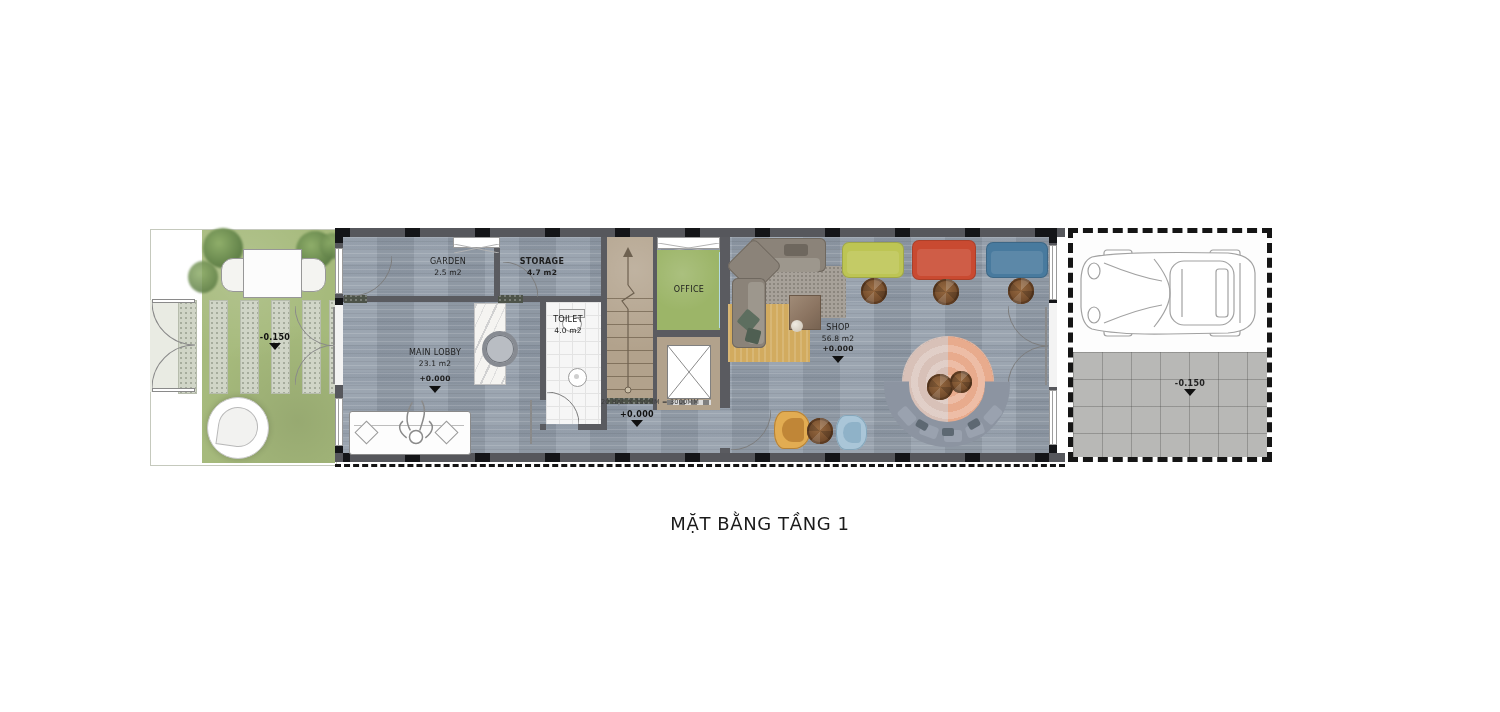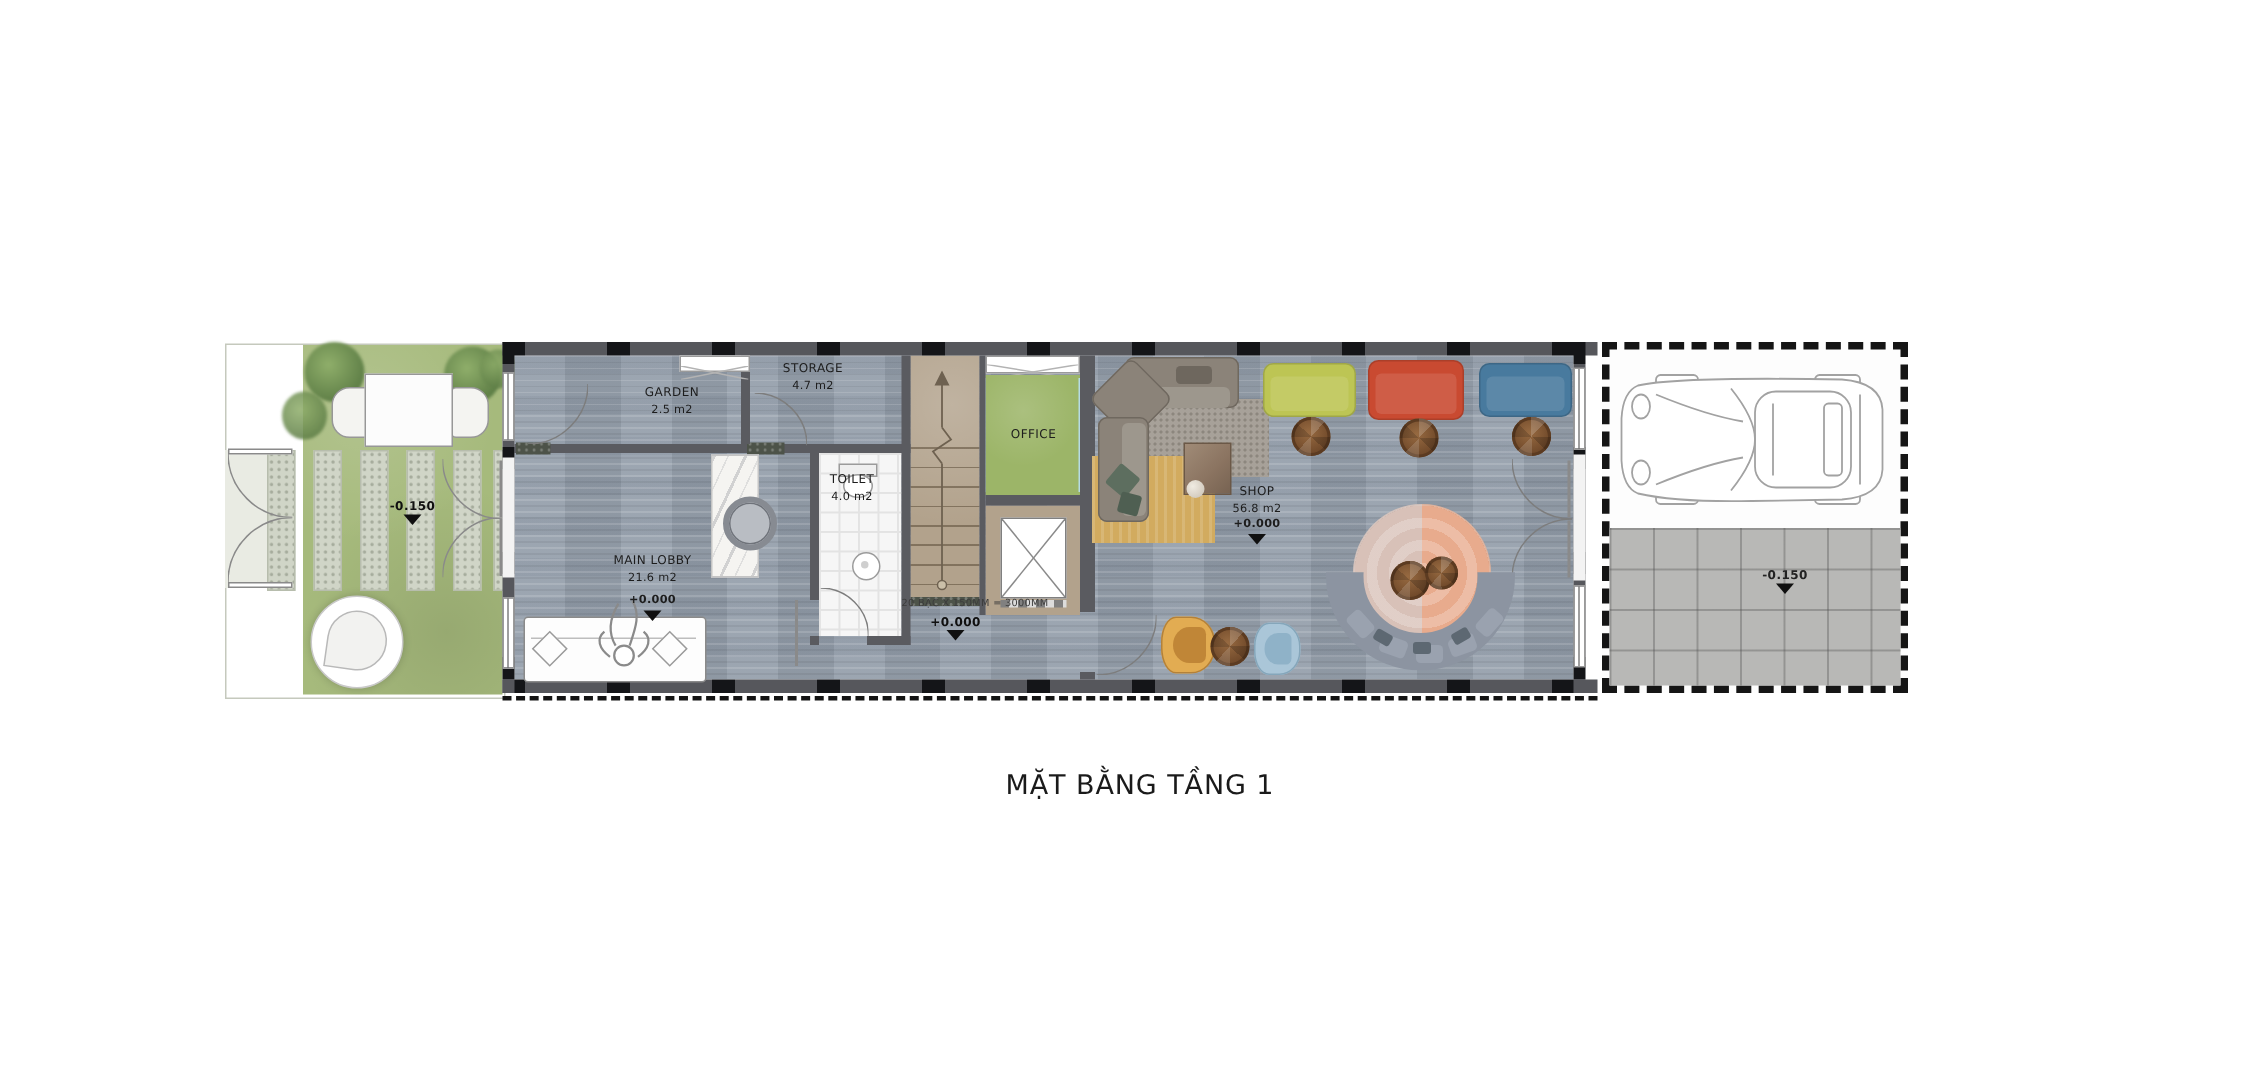--- a/index.html
+++ b/index.html
@@ -272,27 +272,27 @@
   <div class="abs" style="left:774px;top:411px;width:36px;height:38px;background:#e2ac52;border-radius:10px 16px 16px 10px / 45%;box-shadow:0 0 0 1px #b3813a inset;"></div>
   <div class="abs" style="left:782px;top:418px;width:22px;height:24px;background:#c08637;border-radius:50% 20% 20% 50%;"></div>
   <div class="abs rtable" style="left:807px;top:418px;width:26px;height:26px;"></div>
   <div class="abs" style="left:836px;top:415px;width:31px;height:35px;background:#aac6d8;border-radius:10px 14px 14px 10px / 45%;box-shadow:0 0 0 1px #85a6ba inset;"></div>
   <div class="abs" style="left:843px;top:422px;width:18px;height:21px;background:#8fb2c8;border-radius:50% 20% 20% 50%;"></div>
 
   <div class="lbl" style="left:420px;top:256px;width:56px;">
     <span class="rm">GARDEN</span>
     <span class="sub">2.5 m2</span>
   </div>
-  <div class="lbl" style="left:512px;top:240px;width:60px;">
+  <div class="lbl" style="left:512px;top:256px;width:60px;font-weight:bold;">
     <span class="rm">STORAGE</span>
     <span class="sub">4.7 m2</span>
   </div>
-  <div class="lbl" style="left:405px;top:347px;width:60px;margin-top:21px;">
+  <div class="lbl" style="left:405px;top:347px;width:60px;">
     <span class="rm">MAIN LOBBY</span>
-    <span class="sub">21.6 m2</span>
+    <span class="sub">23.1 m2</span>
     <span class="sub" style="font-weight:700;margin-top:5px;">+0.000</span>
     <div class="tri"></div>
   </div>
   <div class="lbl" style="left:542px;top:314px;width:52px;">
     <span class="rm">TOILET</span>
     <span class="sub">4.0 m2</span>
   </div>
   <div class="lbl" style="left:659px;top:284px;width:60px;">
     <span class="rm">OFFICE</span>
   </div>

